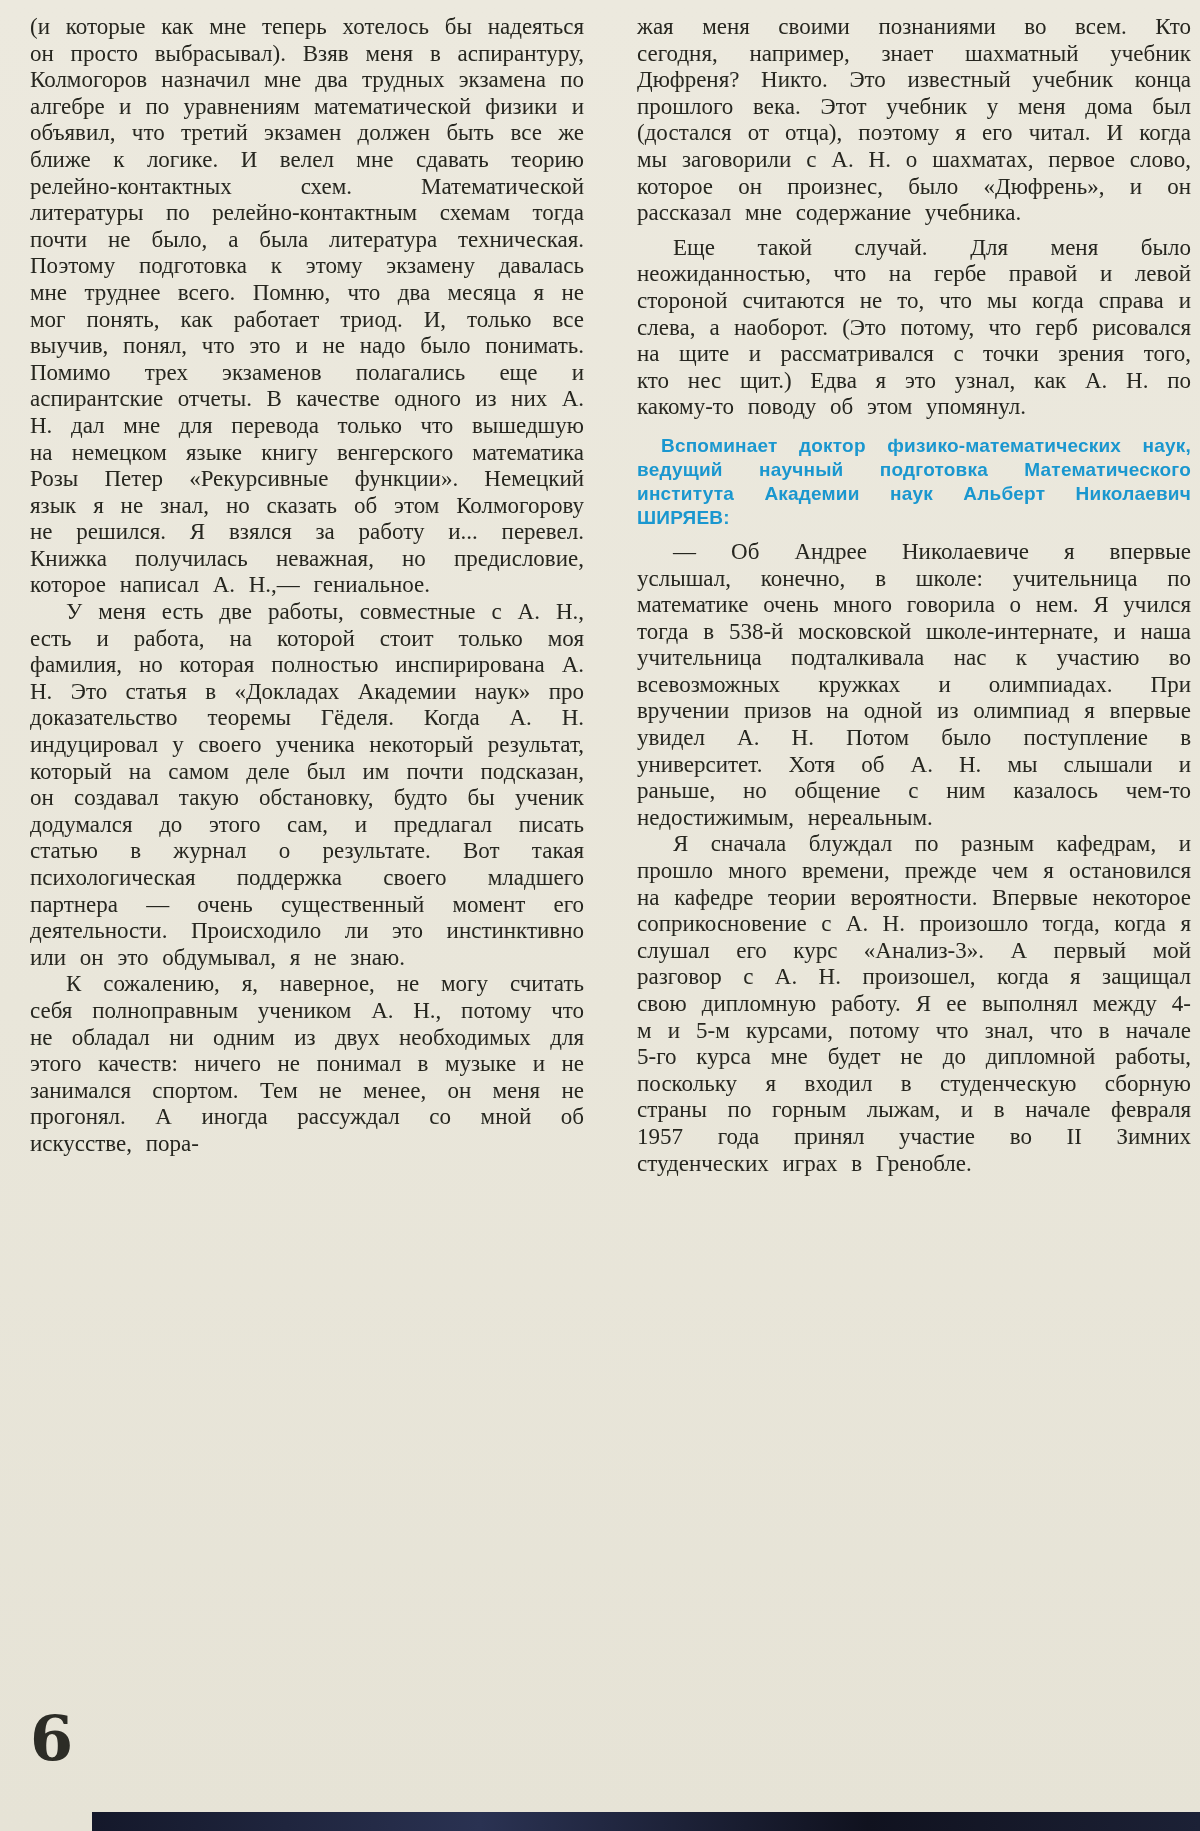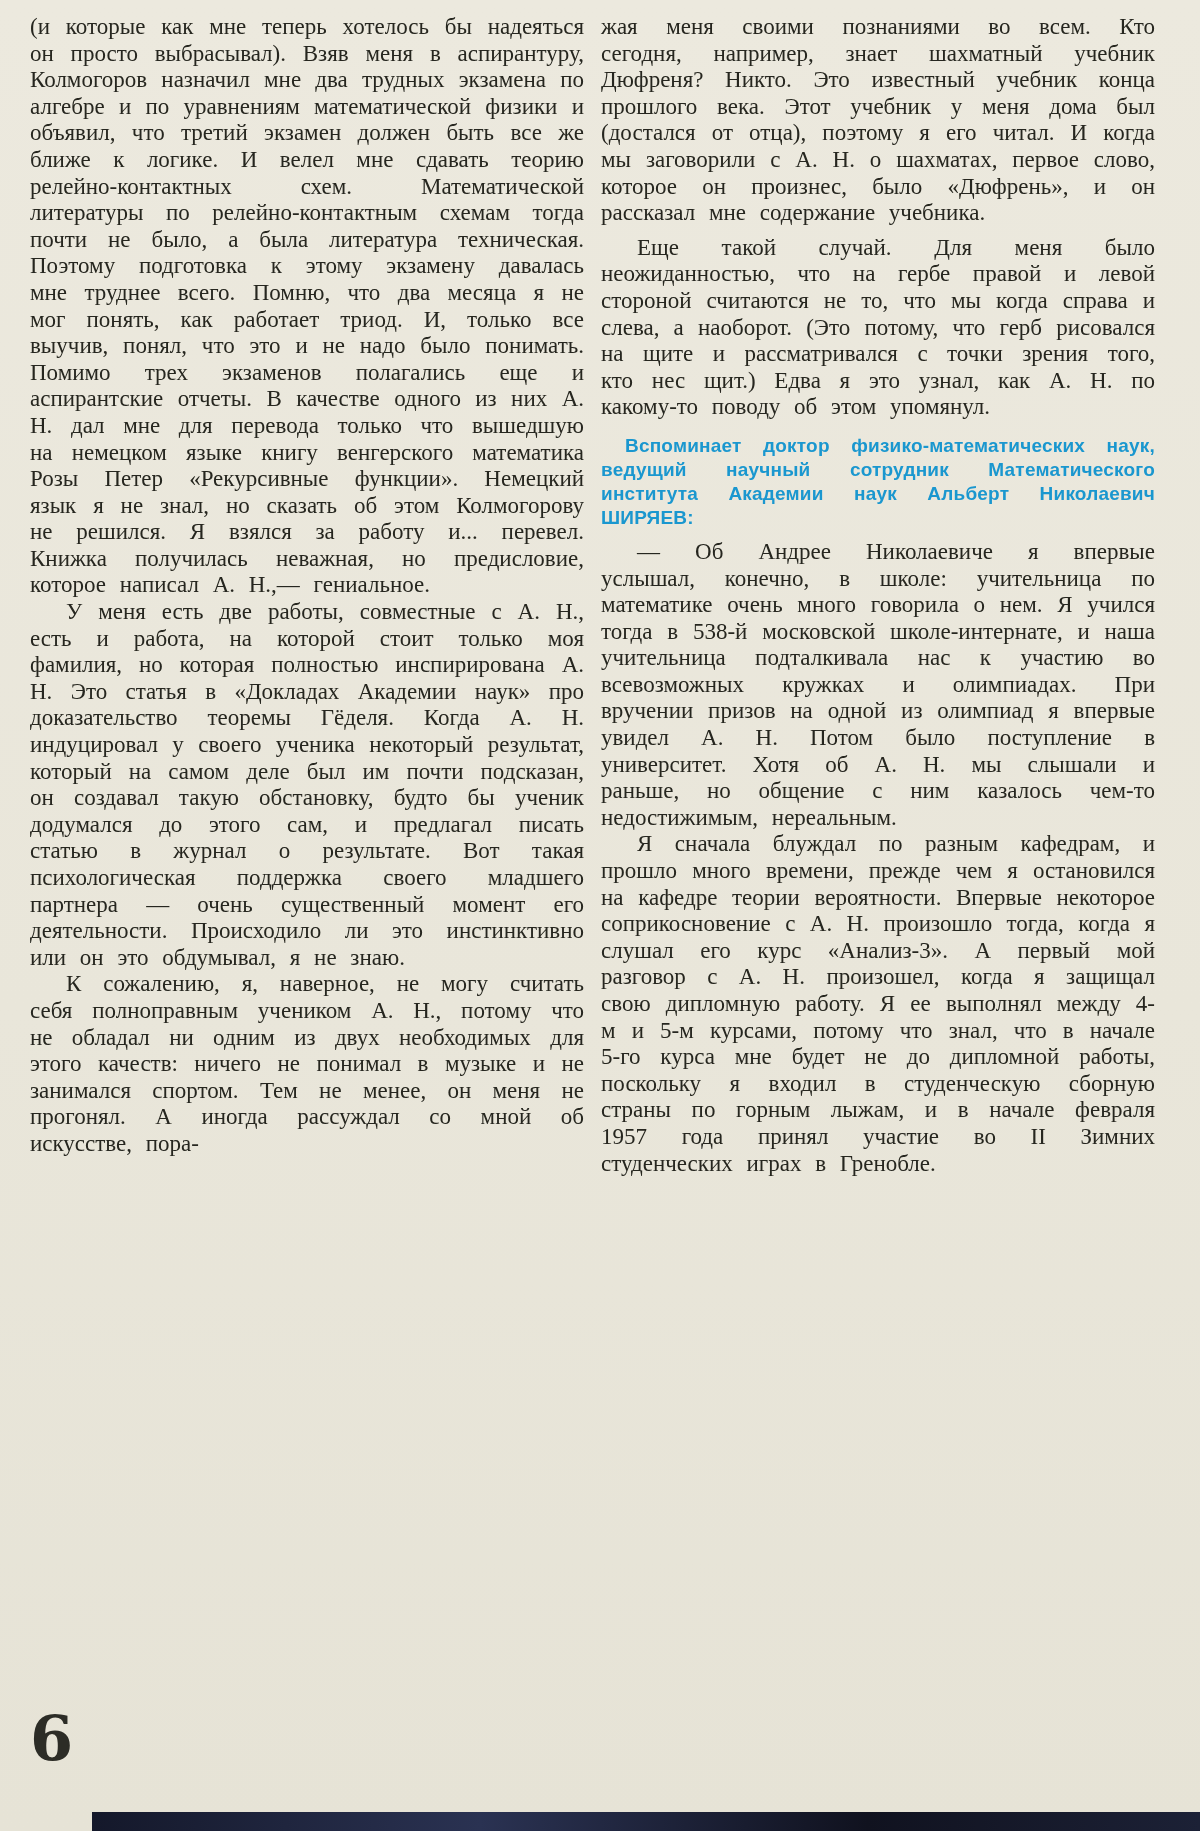--- a/index.html
+++ b/index.html
@@ -11,21 +11,21 @@
     position: relative;
     width: 1200px;
     height: 1831px;
     background: linear-gradient(180deg, #ece9de 0%, #e9e6da 55%, #e6e3d6 100%);
     overflow: hidden;
     font-family: "Liberation Serif", "DejaVu Serif", serif;
     color: #26261f;
   }
   .columns {
     display: flex;
-    gap: 17px;
+    gap: 53px;
     padding: 14px 26px 0 30px;
   }
   .col {
     width: 554px;
     flex: 0 0 auto;
   }
   .para {
     margin: 0;
     font-size: 23px;
     line-height: 26.6px;
@@ -76,21 +76,21 @@
 
     <div class="col">
       <p class="para no-indent">(и которые как мне теперь хотелось бы надеяться он просто выбрасывал). Взяв меня в аспирантуру, Колмогоров назначил мне два трудных экзамена по алгебре и по уравнениям математической физики и объявил, что третий экзамен должен быть все же ближе к логике. И велел мне сдавать теорию релейно-контактных схем. Математической литературы по релейно-контактным схемам тогда почти не было, а была литература техническая. Поэтому подготовка к этому экзамену давалась мне труднее всего. Помню, что два месяца я не мог понять, как работает триод. И, только все выучив, понял, что это и не надо было понимать. Помимо трех экзаменов полагались еще и аспирантские отчеты. В качестве одного из них А. Н. дал мне для перевода только что вышедшую на немецком языке книгу венгерского математика Розы Петер «Рекурсивные функции». Немецкий язык я не знал, но сказать об этом Колмогорову не решился. Я взялся за работу и... перевел. Книжка получилась неважная, но предисловие, которое написал А. Н.,— гениальное.</p>
       <p class="para">У меня есть две работы, совместные с А. Н., есть и работа, на которой стоит только моя фамилия, но которая полностью инспирирована А. Н. Это статья в «Докладах Академии наук» про доказательство теоремы Гёделя. Когда А. Н. индуцировал у своего ученика некоторый результат, который на самом деле был им почти подсказан, он создавал такую обстановку, будто бы ученик додумался до этого сам, и предлагал писать статью в журнал о результате. Вот такая психологическая поддержка своего младшего партнера — очень существенный момент его деятельности. Происходило ли это инстинктивно или он это обдумывал, я не знаю.</p>
       <p class="para">К сожалению, я, наверное, не могу считать себя полноправным учеником А. Н., потому что не обладал ни одним из двух необходимых для этого качеств: ничего не понимал в музыке и не занимался спортом. Тем не менее, он меня не прогонял. А иногда рассуждал со мной об искусстве, пора-</p>
     </div>
 
     <div class="col">
       <p class="para no-indent">жая меня своими познаниями во всем. Кто сегодня, например, знает шахматный учебник Дюфреня? Никто. Это известный учебник конца прошлого века. Этот учебник у меня дома был (достался от отца), поэтому я его читал. И когда мы заговорили с А. Н. о шахматах, первое слово, которое он произнес, было «Дюфрень», и он рассказал мне содержание учебника.</p>
       <p class="para gap-top">Еще такой случай. Для меня было неожиданностью, что на гербе правой и левой стороной считаются не то, что мы когда справа и слева, а наоборот. (Это потому, что герб рисовался на щите и рассматривался с точки зрения того, кто нес щит.) Едва я это узнал, как А. Н. по какому-то поводу об этом упомянул.</p>
-      <p class="para intro">Вспоминает доктор физико-математических наук, ведущий научный сотрудник Математического института Академии наук Альберт Николаевич ШИРЯЕВ:</p>
+      <p class="para intro">Вспоминает доктор физико-математических наук, ведущий научный подготовка Математического института Академии наук Альберт Николаевич ШИРЯЕВ:</p>
       <p class="para">— Об Андрее Николаевиче я впервые услышал, конечно, в школе: учительница по математике очень много говорила о нем. Я учился тогда в 538-й московской школе-интернате, и наша учительница подталкивала нас к участию во всевозможных кружках и олимпиадах. При вручении призов на одной из олимпиад я впервые увидел А. Н. Потом было поступление в университет. Хотя об А. Н. мы слышали и раньше, но общение с ним казалось чем-то недостижимым, нереальным.</p>
       <p class="para">Я сначала блуждал по разным кафедрам, и прошло много времени, прежде чем я остановился на кафедре теории вероятности. Впервые некоторое соприкосновение с А. Н. произошло тогда, когда я слушал его курс «Анализ-3». А первый мой разговор с А. Н. произошел, когда я защищал свою дипломную работу. Я ее выполнял между 4-м и 5-м курсами, потому что знал, что в начале 5-го курса мне будет не до дипломной работы, поскольку я входил в студенческую сборную страны по горным лыжам, и в начале февраля 1957 года принял участие во II Зимних студенческих играх в Гренобле.</p>
     </div>
 
   </div>
 
   <div class="page-number">6</div>
 
   <div class="bottom-edge"></div>
 

